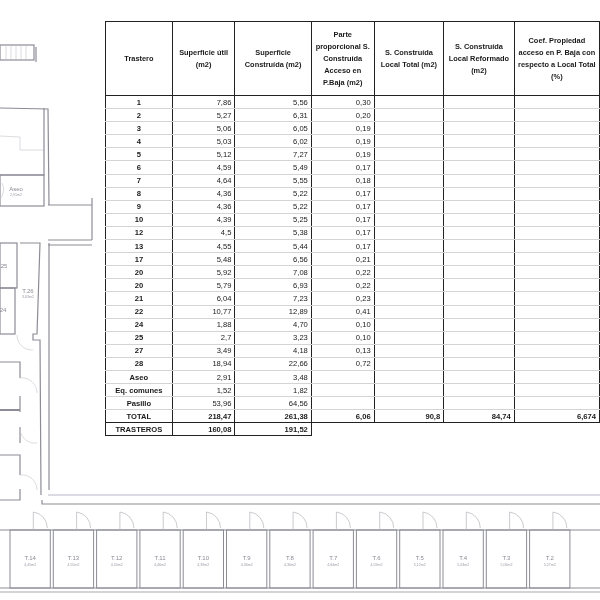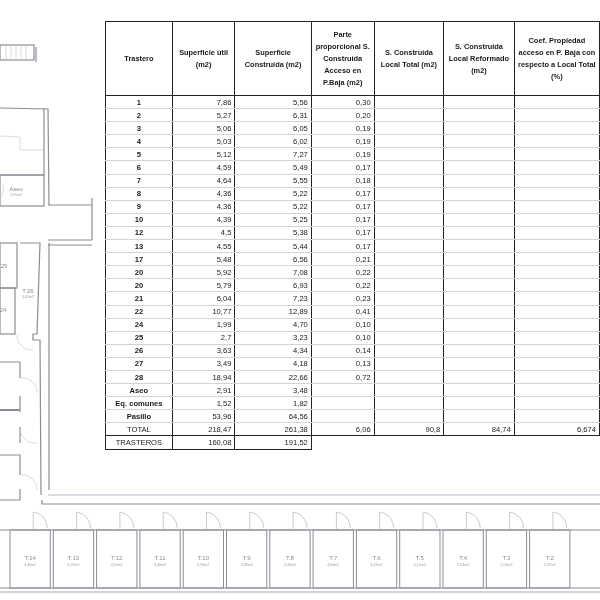--- a/index.html
+++ b/index.html
@@ -7,22 +7,22 @@
   #plan { position:absolute; left:0; top:0; width:600px; height:600px; }
   .room-label { font-family:"Liberation Sans", sans-serif; font-size:6px; fill:#8a8a95; text-anchor:middle; }
   .room-area { font-family:"Liberation Sans", sans-serif; font-size:3.6px; fill:#9a9aa5; text-anchor:middle; }
 
   #sheet { position:absolute; left:105px; top:21px; width:495px; background:#fff; }
   table { border-collapse:collapse; table-layout:fixed; font-family:"Liberation Sans", sans-serif; font-size:7.6px; color:#1a1a1a; }
   th { font-weight:bold; text-align:center; vertical-align:middle; border:1.2px solid #222; height:73px; line-height:12px; padding:0 2px; font-size:7.4px; }
   td { height:12.1px; padding:0 3px; border-left:1.2px solid #222; border-right:1.2px solid #222; border-bottom:1px solid #d4d4d4; white-space:nowrap; }
   td.c0 { text-align:center; font-weight:bold; }
   td.num { text-align:right; }
-  tr.total td { border-top:1.4px solid #222; border-bottom:1.4px solid #222; font-weight:normal; }
-  tr.tras td { border-bottom:1.4px solid #222; font-weight:normal; }
+  tr.total td { border-top:1.4px solid #222; border-bottom:1.4px solid #222; font-weight:bold; }
+  tr.tras td { border-bottom:1.4px solid #222; font-weight:bold; }
   tr.tras td.blank { border:none; }
   col.w0 { width:67px; } col.w1 { width:63px; } col.w2 { width:77px; } col.w3 { width:63px; }
   col.w4 { width:70px; } col.w5 { width:71px; } col.w6 { width:86px; }
 </style>
 </head>
 <body>
 
 <svg id="plan" viewBox="0 0 600 600">
   <g stroke="#8c8c96" fill="none" stroke-width="1.2">
 
@@ -330,41 +330,32 @@
           <td class="c0">22</td>
           <td class="num">10,77</td>
           <td class="num">12,89</td>
           <td class="num">0,41</td>
           <td class="num"></td>
           <td class="num"></td>
           <td class="num"></td>
         </tr>
         <tr>
           <td class="c0">24</td>
-          <td class="num">1,99</td>
+          <td class="num">1,88</td>
           <td class="num">4,70</td>
           <td class="num">0,10</td>
           <td class="num"></td>
           <td class="num"></td>
           <td class="num"></td>
         </tr>
         <tr>
           <td class="c0">25</td>
           <td class="num">2,7</td>
           <td class="num">3,23</td>
           <td class="num">0,10</td>
-          <td class="num"></td>
-          <td class="num"></td>
-          <td class="num"></td>
-        </tr>
-        <tr>
-          <td class="c0">26</td>
-          <td class="num">3,63</td>
-          <td class="num">4,34</td>
-          <td class="num">0,14</td>
           <td class="num"></td>
           <td class="num"></td>
           <td class="num"></td>
         </tr>
         <tr>
           <td class="c0">27</td>
           <td class="num">3,49</td>
           <td class="num">4,18</td>
           <td class="num">0,13</td>
           <td class="num"></td>

